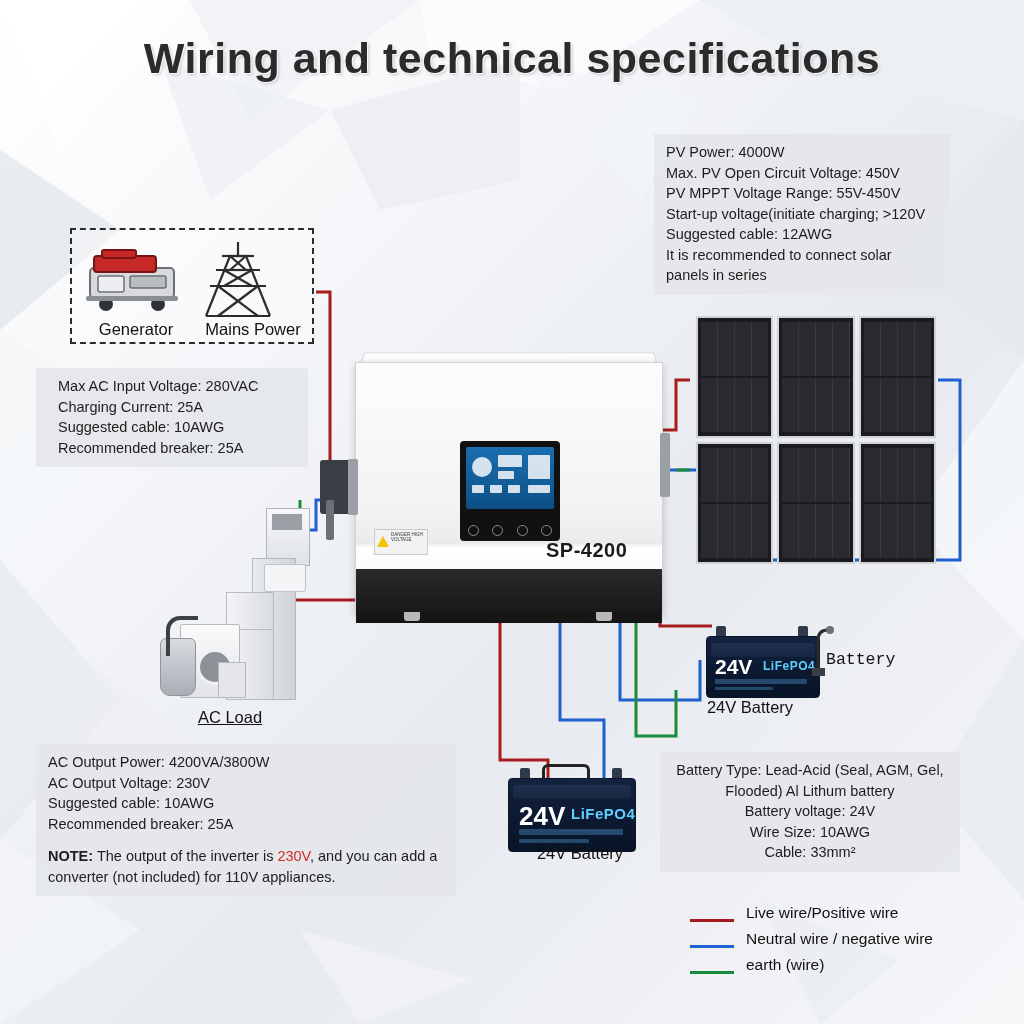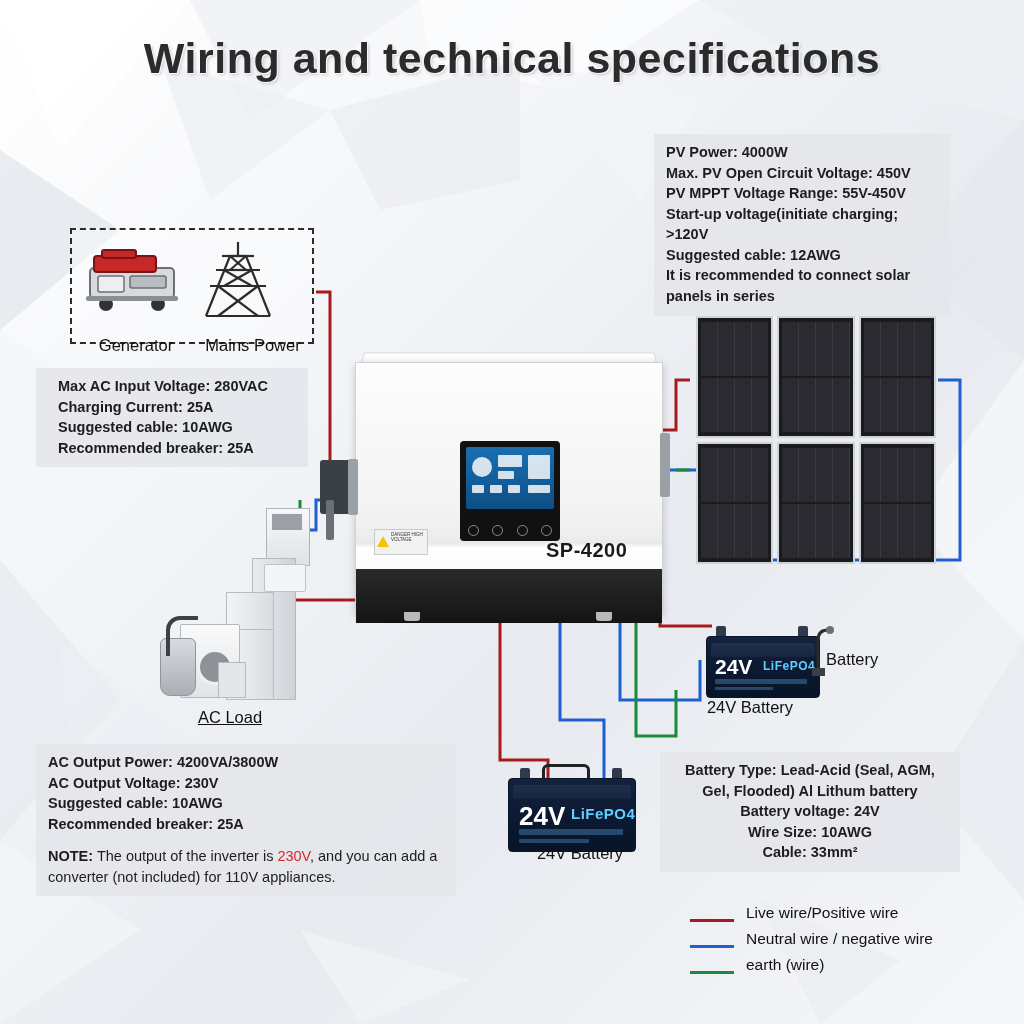--- a/index.html
+++ b/index.html
@@ -45,21 +45,21 @@
   
   .panel {
     position: absolute;
     background: rgba(228,230,234,0.92);
     color: #1d1d1d;
     font-size: 14.5px;
     line-height: 1.42;
     padding: 8px 12px 9px 12px;
     box-sizing: border-box;
   }
-  .panel .line { white-space: pre-wrap; font-weight: bold; }
+  .panel .line { white-space: pre-wrap; }
   .panel .red { color: #d12b2b; }
 
   #panel-pv   { left: 654px; top: 134px; width: 296px; }
   #panel-ac-in{ left: 36px;  top: 368px; width: 272px; padding-left: 22px; }
   #panel-ac-out{left: 36px;  top: 744px; width: 420px; }
   #panel-batt { left: 660px; top: 752px; width: 300px; text-align: center; }
 
   #panel-ac-out .note-block { margin-top: 12px; }
   #panel-ac-out .note-label { font-weight: bold; }
 
@@ -71,37 +71,36 @@
     border: 2px dashed #2b2b2b;
     box-sizing: border-box;
     background: rgba(255,255,255,0.35);
   }
   .src-label {
     position: absolute;
     font-size: 16.5px;
     color: #111;
     text-align: center;
     white-space: nowrap;
-    margin-top: 16px;
   }
   #lbl-generator { left: 82px; top: 320px; width: 108px; }
   #lbl-mains     { left: 190px; top: 320px; width: 126px; }
 
   
   .caption {
     position: absolute;
     font-size: 16.5px;
     color: #111;
     text-align: center;
     white-space: nowrap;
   }
   #cap-acload    { left: 150px; top: 708px; width: 160px; text-decoration: underline; }
   #cap-batt-mid  { left: 500px; top: 844px; width: 160px; }
   #cap-batt-right{ left: 670px; top: 698px; width: 160px; }
-  #cap-batt-small{ left: 826px; top: 650px; width: 80px; text-align: left;}
+  #cap-batt-small{ left: 826px; top: 650px; width: 80px; text-align: left; font-family: Liberation Mono, monospace;}
 
   
   #legend {
     position: absolute;
     left: 690px; top: 896px;
     font-size: 15.5px;
     color: #111;
   }
   #legend .row {
     display: flex;

